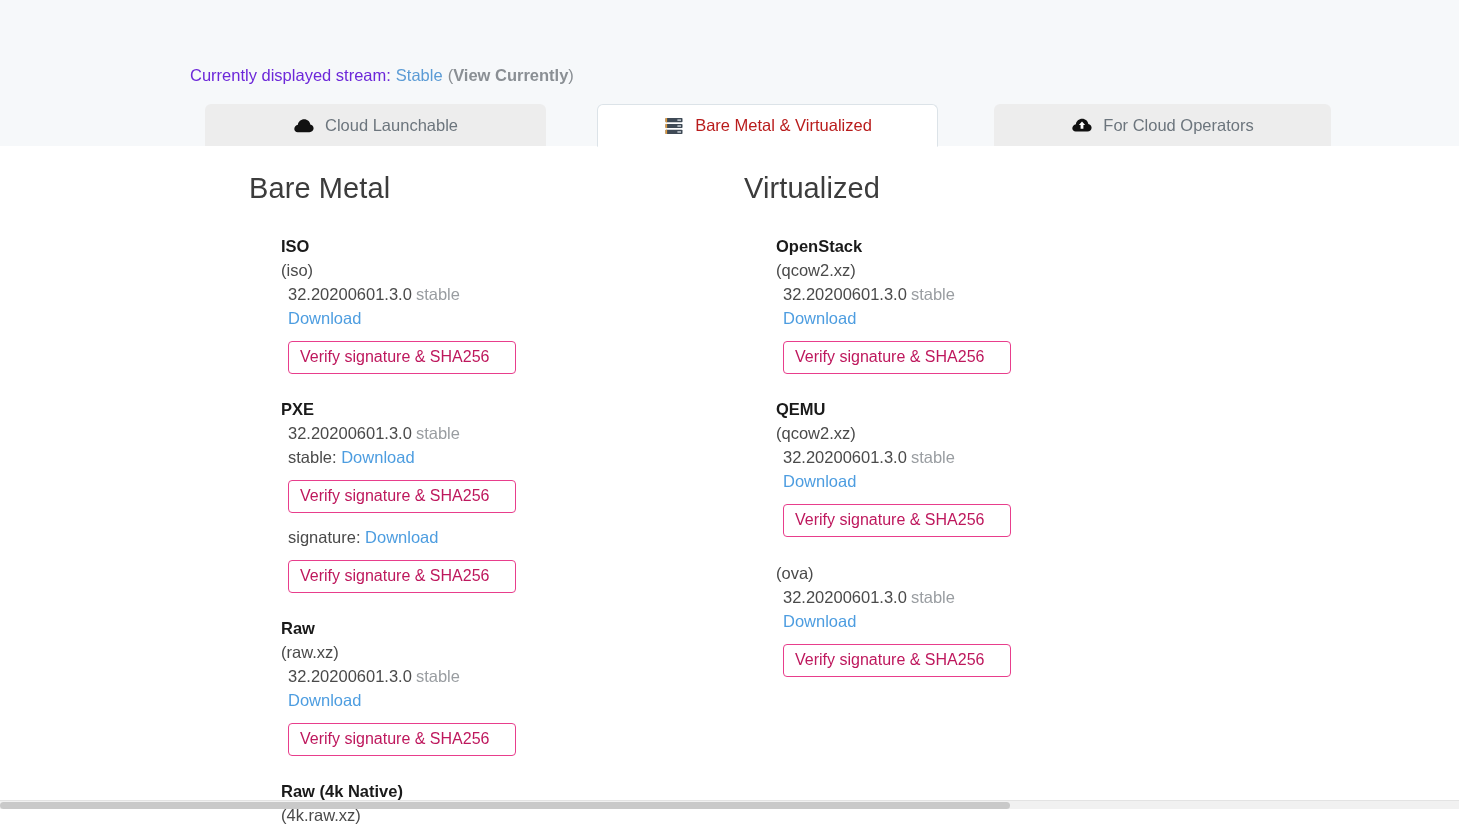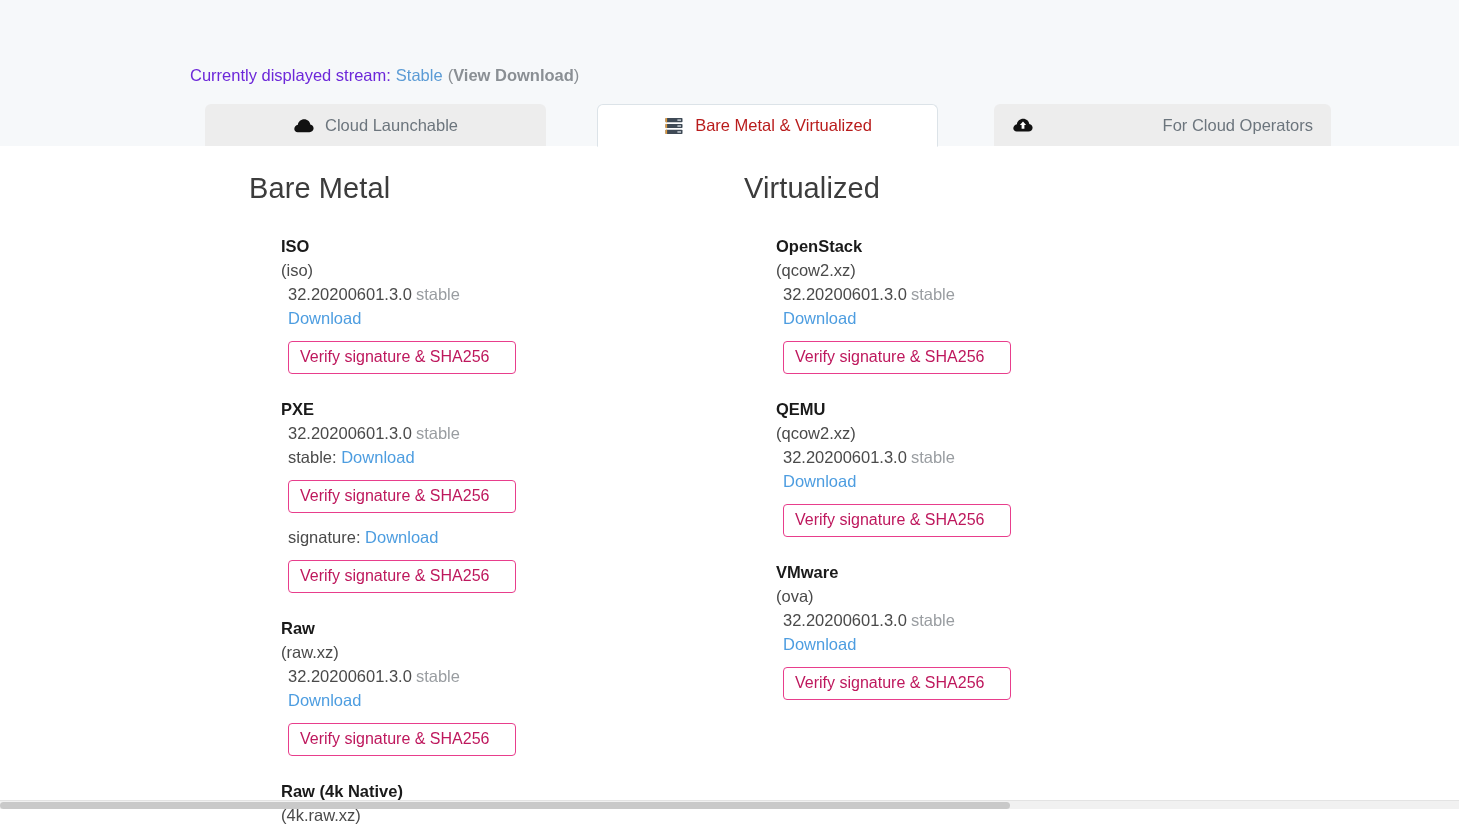--- a/index.html
+++ b/index.html
@@ -82,21 +82,21 @@
     color: #b91c1c;
     border: 1px solid #dce3e8;
     border-bottom: 1px solid #ffffff;
     height: 43px;
     margin-bottom: -1px;
     z-index: 3;
   }
 
   .tab-1 { width: 341px; margin-right: 28px; }
   .tab-2 { width: 341px; margin-right: 33px; }
-  .tab-3 { width: 337px; justify-content: space-between; }
+  .tab-3 { width: 337px; }
 
   .tab-icon {
     display: inline-flex;
     align-items: center;
     justify-content: center;
     width: 22px;
     height: 20px;
     margin-right: 10px;
     flex: none;
   }
@@ -209,21 +209,21 @@
   }
 </style>
 </head>
 <body>
 
 <div id="page">
 
   <div class="top-band">
 
     <div class="stream-line">
-      <span class="stream-label">Currently displayed stream:</span><span class="stream-value">Stable</span><span class="stream-paren">(</span><a class="stream-releases" href="#">View Download</a><span class="stream-paren" style="margin-left:0">)</span>
+      <span class="stream-label">Currently displayed stream:</span><span class="stream-value">Stable</span><span class="stream-paren">(</span><a class="stream-releases" href="#">View Currently</a><span class="stream-paren" style="margin-left:0">)</span>
     </div>
 
     <div class="tabs">
 
       <div class="tab tab-1">
         <span class="tab-icon">
           <svg width="20" height="15" viewBox="0 0 20 15">
             <path d="M5.2 14.2h10.3c2.3 0 4.1-1.8 4.1-3.9 0-1.9-1.4-3.5-3.3-3.8C16 3.6 13.4 1.3 10.2 1.3 6.9 1.3 4.2 3.7 3.9 6.8 1.8 7.2.3 8.9.3 10.9c0 1.9 1.5 3.3 3.4 3.3h1.5z" fill="#111111"></path>
           </svg>
         </span>
@@ -355,21 +355,20 @@
             <div class="art-dl-line">
               <a class="dl-link" href="#">Download</a>
             </div>
             <button class="verify-btn">Verify signature &amp; SHA256</button>
           </div>
         </div>
 
         <div class="gap-block"></div>
 
         <div class="artifact">
-          <div class="art-name">VMware</div>
           <div class="art-format">(ova)</div>
           <div class="art-indent">
             <div class="art-version">
               <span>32.20200601.3.0</span><span class="art-stream">stable</span>
             </div>
             <div class="art-dl-line">
               <a class="dl-link" href="#">Download</a>
             </div>
             <button class="verify-btn">Verify signature &amp; SHA256</button>
           </div>

